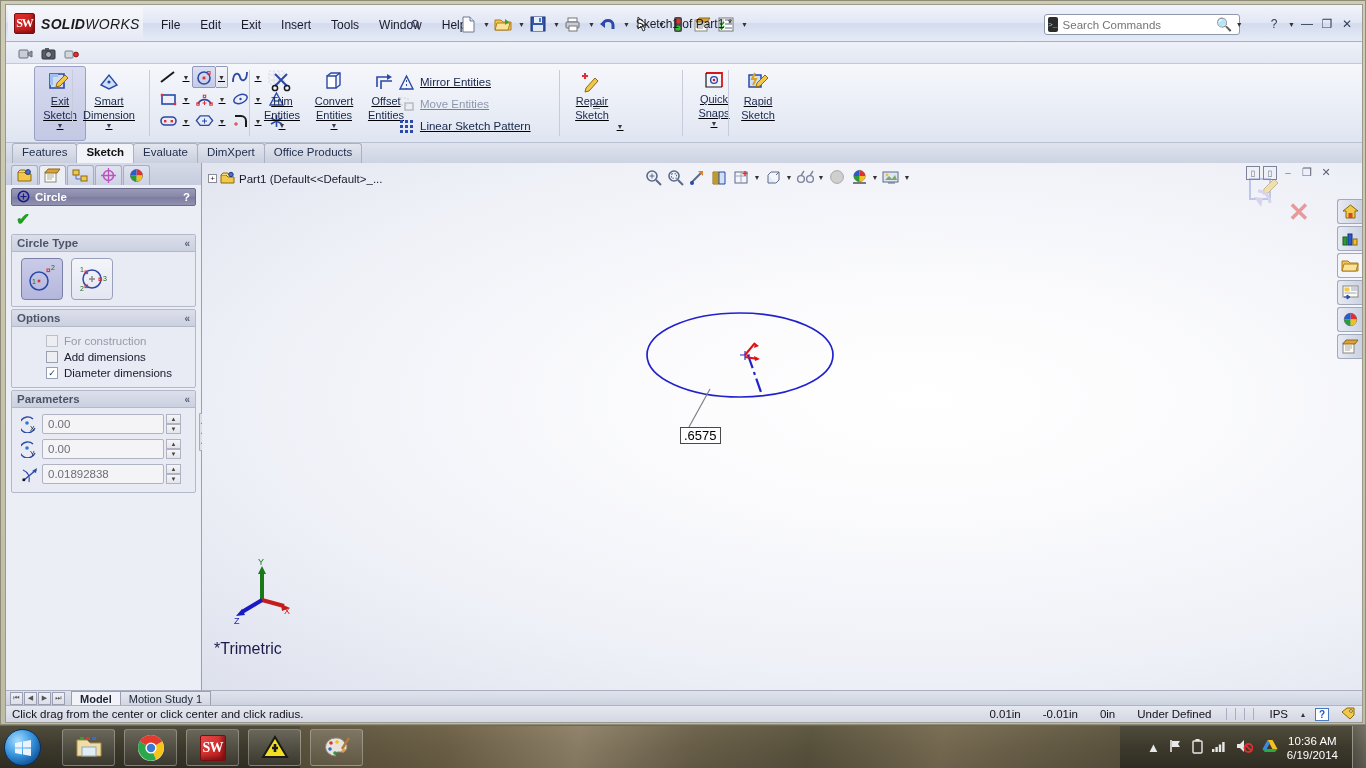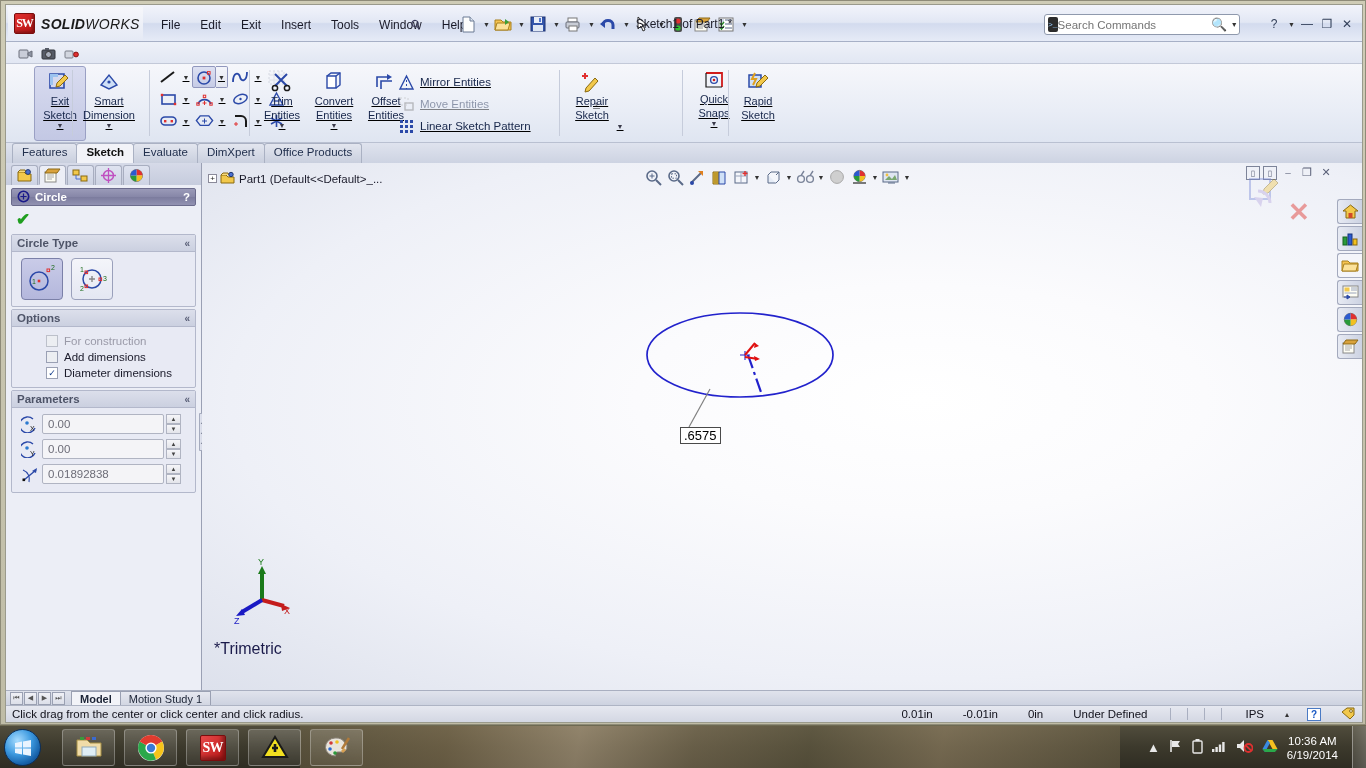--- a/index.html
+++ b/index.html
@@ -72,21 +72,21 @@
     background: #fff; border: 1px solid #8f99ad; border-radius: 3px;
     display: flex; align-items: center; padding: 0 3px;
   }
   .search-cmd-ico {
     width: 15px; height: 15px; background: #2c2c2c; color: #9cf; font-size: 8px;
     display:flex; align-items:center; justify-content:center; border-radius:2px;
     font-family: "Liberation Mono", monospace;
   }
   .search-inp {
     flex: 1; border: none; outline: none; font-size: 11.5px; color: #555;
-    font-family: "Liberation Sans", sans-serif; background: transparent;
+    font-family: "Liberation Sans", sans-serif; padding-left: 5px; background: transparent;
   }
   .search-mag { font-size: 13px; color: #3a5a9a; }
   .titlebar-right { position: absolute; right: 6px; top: 10px; display: flex; align-items: center; gap: 2px; }
   .tb-btn { width: 18px; height: 18px; display:flex; align-items:center; justify-content:center;
             font-size: 12px; color: #33405a; cursor: default; }
 
   
   .row2 {
     position: absolute; left: 0; top: 37px; width: 100%; height: 22px;
     background: linear-gradient(to bottom, #eef1f8, #e2e7f3);
@@ -255,21 +255,21 @@
   .btab { height: 14px; padding: 0 8px; font-size: 11px; border: 1px solid #9aa0b2; border-bottom: none;
           background: linear-gradient(to bottom,#e6e8f0,#d2d6e2); margin-right: -1px; color:#1c2436; cursor:default;
           display:flex;align-items:center;}
   .btab.active { background: #f2f3f8; font-weight: bold; }
   .statusbar {
     position: absolute; left: 0; bottom: 0; width: 100%; height: 17px;
     background: linear-gradient(to bottom,#e6e8f0,#d3d7e3); border-top: 1px solid #aeb4c4;
     display: flex; align-items: center; font-size: 11.5px; color: #10101a;
   }
   .sb-left { padding-left: 6px; }
-  .sb-right { margin-left: auto; display: flex; align-items: center; gap: 12px; padding-right: 6px; justify-content: space-between; }
+  .sb-right { margin-left: auto; display: flex; align-items: center; gap: 4px; padding-right: 6px; justify-content: space-between; }
   .sb-cell { padding: 0 9px; }
   .sb-div { width:1px;height:12px;background:#a9afc0;margin:0 2px;}
 
   
   .taskbar {
     position: absolute; left: 0; bottom: 0; width: 1366px; height: 43px;
     background: linear-gradient(to bottom, rgba(70,66,50,.93) 0%, rgba(52,49,36,.95) 50%, rgba(40,38,28,.96) 100%);
     border-top: 1px solid #6e6a52;
   }
   .tb-photo {

